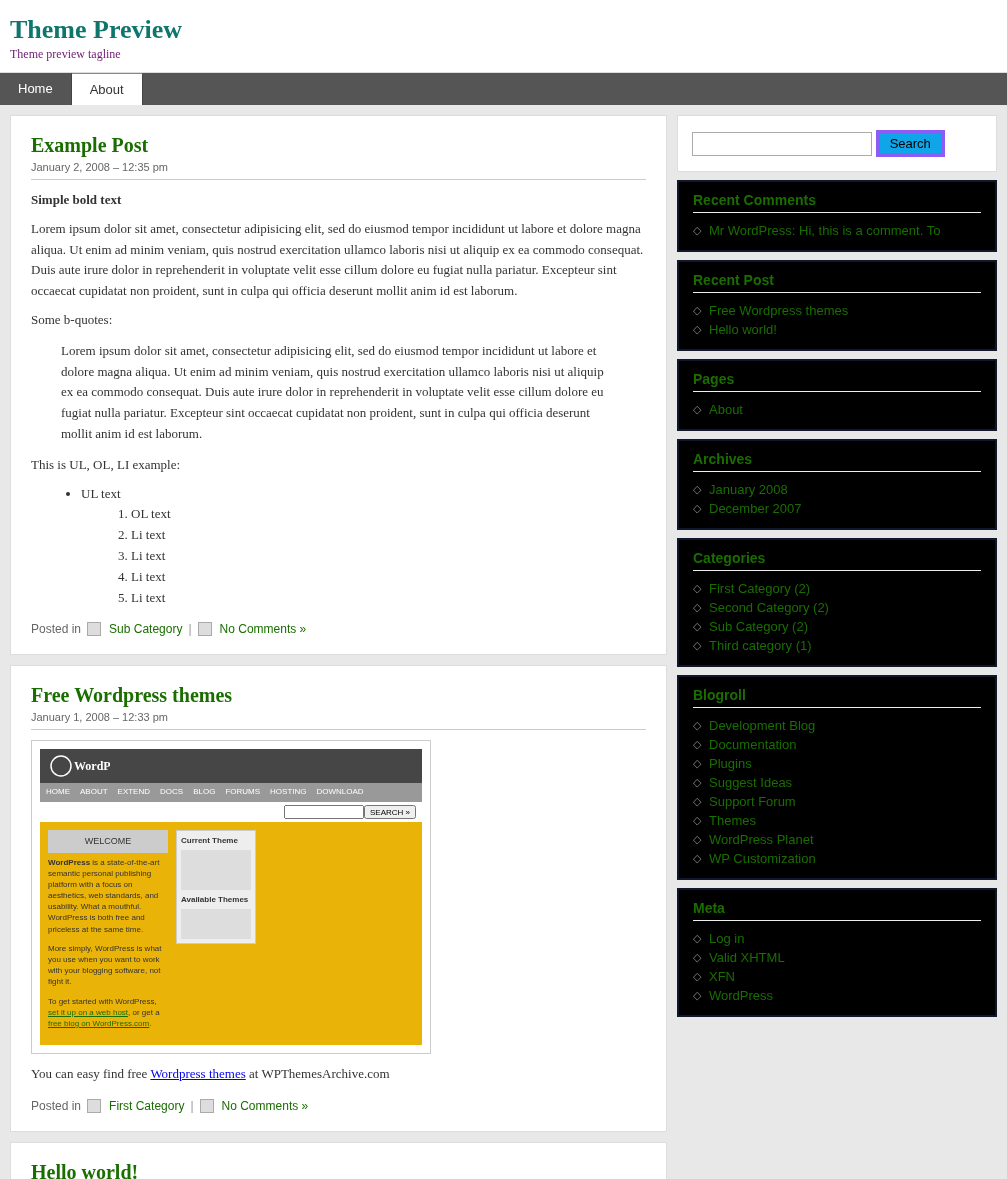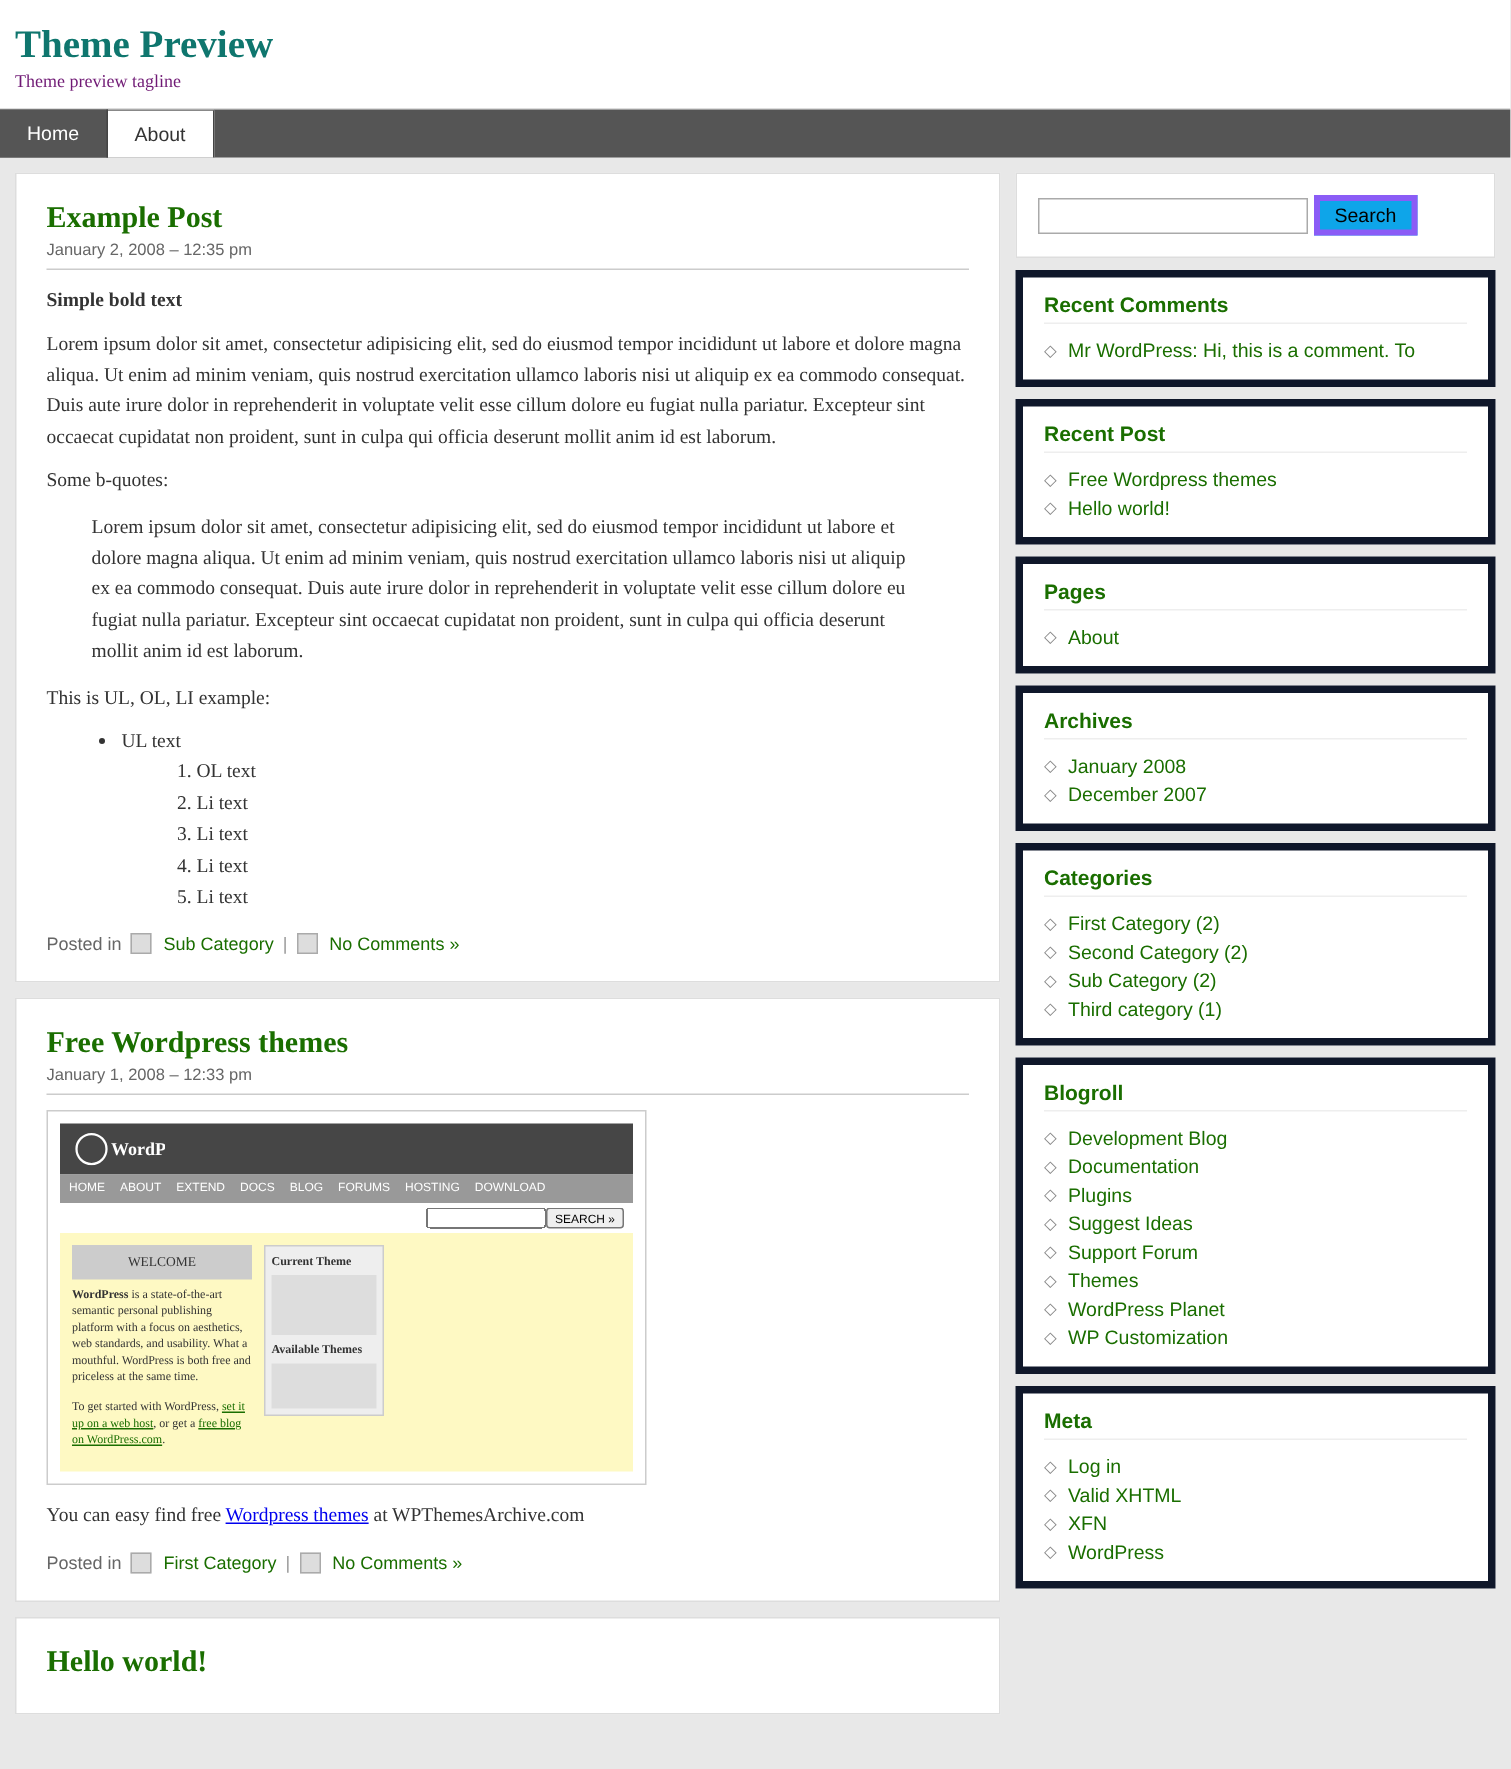--- a/index.html
+++ b/index.html
@@ -36,34 +36,34 @@
     .cat-icon { display: inline-block; width: 14px; height: 14px; background: #ddd; border: 1px solid #aaa; vertical-align: middle; margin-right: 2px; }
     .comment-icon { display: inline-block; width: 14px; height: 14px; background: #ddd; border: 1px solid #aaa; vertical-align: middle; margin-right: 2px; }
     .pipe { color: #999; }
     .post-image { margin: 10px 0; }
 
     
     #sidebar { font-family: Arial, sans-serif; font-size: 13px; }
     .sidebar-search { background: #fff; border: 1px solid #ddd; padding: 14px; margin-bottom: 8px; }
     .sidebar-search input[type="text"] { width: 180px; height: 24px; border: 1px solid #aaa; padding: 2px 4px; font-size: 13px; }
     .sidebar-search button { padding: 2px 10px; font-size: 13px; border: 4px solid #8b5cf6; background: #0ea5e9; cursor: pointer; }
-    .sidebar-section { background: #ffffff; border: 5px solid #0f172a; padding: 10px 14px; margin-bottom: 8px; }
+    .sidebar-section { background: #000000; border: 2px solid #0f172a; padding: 10px 14px; margin-bottom: 8px; }
     .sidebar-section h3 { font-size: 14px; color: #1a6e00; font-weight: bold; margin-bottom: 8px; border-bottom: 1px solid #eee; padding-bottom: 4px; }
     .sidebar-section ul { list-style: none; }
     .sidebar-section ul li { padding: 2px 0; display: flex; align-items: center; gap: 4px; }
     .sidebar-section ul li a { color: #1a6e00; text-decoration: none; font-size: 13px; }
     .arrow-icon { color: #888; font-size: 11px; display: inline-block; width: 12px; }
     .sub-item { padding-left: 20px; }
 
     
     .wp-logo-area { background: #fff; border: 1px solid #ccc; padding: 8px; max-width: 400px; }
     .wp-logo-bar { background: #464646; padding: 6px 10px; display: flex; align-items: center; gap: 20px; }
     .wp-nav-bar { background: #999; padding: 3px 6px; font-size: 8px; color: #fff; font-family: Arial; display: flex; gap: 10px; }
     .wp-search-bar { padding: 3px 6px; font-size: 8px; font-family: Arial; display: flex; justify-content: flex-end; }
-    .wp-body { padding: 8px; background: #fef9c3; font-size: 8px; font-family: Liberation Serif, serif; color: #333; min-height: 120px; }
+    .wp-body { padding: 8px; background: #eab308; font-size: 8px; font-family: Liberation Sans, sans-serif; color: #333; min-height: 120px; }
   </style>
 </head>
 <body>
 
 <div id="header">
   <h1>Theme Preview</h1>
   <p>Theme preview tagline</p>
 </div>
 
 <div id="nav">
@@ -135,20 +135,21 @@
             </div>
             <div class="wp-search-bar">
               <input type="text" style="font-size: 8px; width: 80px; height: 14px;">
               <button style="font-size:8px;padding:0 4px;">SEARCH »</button>
             </div>
             <div class="wp-body">
               <div style="display:flex;gap:8px;">
                 <div style="width:120px;">
                   <div style="background:#ccc;padding:4px;font-size:9px;text-align:center;margin-bottom:4px;">WELCOME</div>
                   <p style="font-size:8px;line-height:1.4;"><strong>WordPress</strong> is a state-of-the-art semantic personal publishing platform with a focus on aesthetics, web standards, and usability. What a mouthful. WordPress is both free and priceless at the same time.</p>
+                  <p style="font-size:8px;line-height:1.4;margin-top:4px;">More simply, WordPress is what you use when you want to work with your blogging software, not fight it.</p>
                   <p style="font-size:8px;line-height:1.4;margin-top:4px;">To get started with WordPress, <a href="#" style="color:#1a6e00;">set it up on a web host</a>, or get a <a href="#" style="color:#1a6e00;margin-top:17px;">free blog on WordPress.com</a>.</p>
                 </div>
                 <div style="width:80px;">
                   <div style="background:#eee;border:1px solid #ccc;padding:4px;font-size:8px;">
                     <div style="font-weight:bold;margin-bottom:2px;">Current Theme</div>
                     <div style="background:#ddd;height:40px;margin-bottom:4px;"></div>
                     <div style="font-weight:bold;margin-bottom:2px;">Available Themes</div>
                     <div style="background:#ddd;height:30px;"></div>
                   </div>
                 </div>

